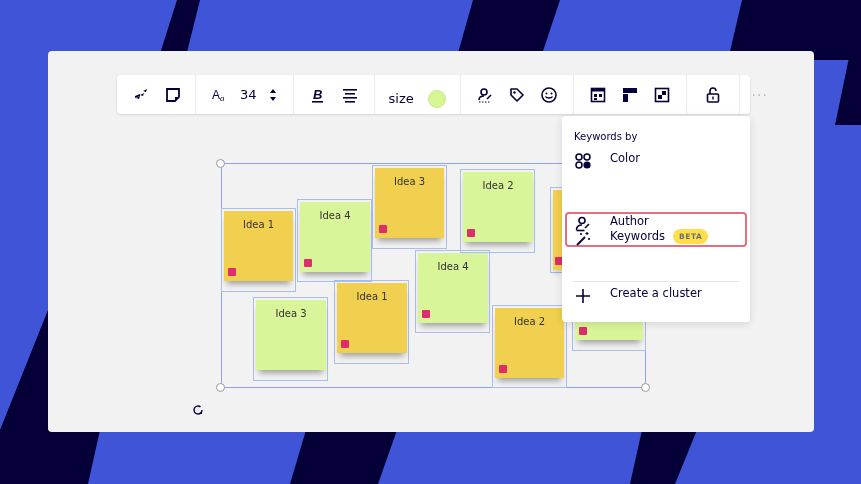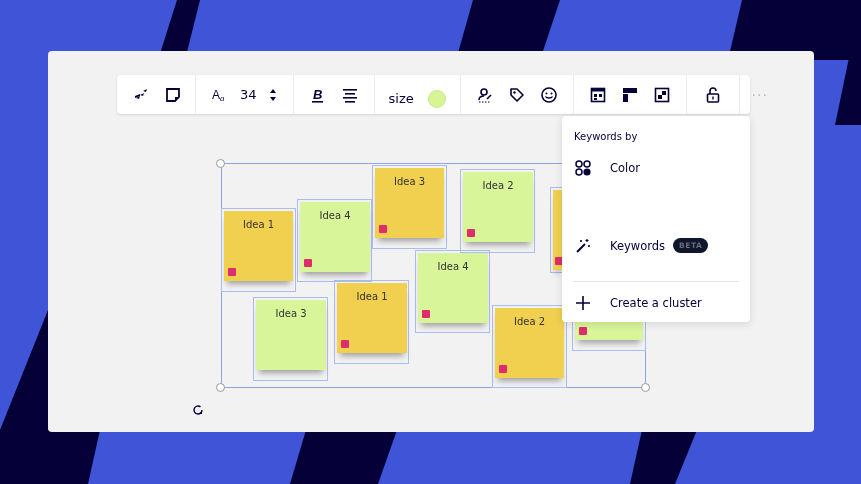--- a/index.html
+++ b/index.html
@@ -52,29 +52,29 @@
   .rotate-icon { position: absolute; left: 191px; top: 403px; width: 14px; height: 14px; }
 
   .dropdown {
     position: absolute; left: 562px; top: 116px; width: 188px; height: 206px;
     background: #fff; border-radius: 4px;
     box-shadow: 0 2px 8px rgba(0,0,0,0.12);
   }
   .dd-title { position: absolute; left: 12px; top: 15px; font-size: 10px; color: #050038; }
   .dd-item {
     position: absolute; left: 3px; width: 182px; height: 33px;
-    display: flex; align-items: center; padding-left: 8px; cursor: pointer;
+    display: flex; align-items: flex-start; padding-left: 8px; cursor: pointer;
     border-radius: 4px;
   }
   .dd-item.selected { border: 2px solid #e56e7f; padding-left: 6px; }
   .dd-icon { width: 20px; height: 20px; display: flex; align-items: center; justify-content: center; margin-right: 17px; }
   .dd-icon svg { width: 18px; height: 18px; }
   .dd-label { font-size: 11.5px; color: #050038; }
   .beta {
-    margin-left: 8px; background: #0f172a; color: #6b6b7b; font-size: 7.5px;
+    margin-left: 8px; background: #fde047; color: #6b6b7b; font-size: 7.5px;
     font-weight: bold; padding: 3px 6px; border-radius: 8px; letter-spacing: 0.5px;
   }
   .dd-divider { position: absolute; left: 11px; right: 11px; top: 165px; height: 1px; background: #e5e5e5; }
 </style>
 </head>
 <body>
 
 <svg class="bg-stripes" viewBox="0 0 861 484" preserveAspectRatio="none">
   <rect x="0" y="0" width="861" height="484" fill="#3f54d6"></rect>
   <polygon points="177,0 200,0 185,60 158,60" fill="#050038"></polygon>
@@ -270,20 +270,31 @@
           <circle cx="5" cy="5" r="3" fill="none" stroke="#050038" stroke-width="1.5"></circle>
           <circle cx="13" cy="5" r="3" fill="none" stroke="#050038" stroke-width="1.5"></circle>
           <circle cx="5" cy="13" r="3" fill="none" stroke="#050038" stroke-width="1.5"></circle>
           <circle cx="13" cy="13" r="3.6" fill="#050038"></circle>
         </svg>
     </span>
     <span class="dd-label">Color</span>
   </div>
 
 
+  <div class="dd-item selected" style="top:96px; height:35px;">
+    <span class="dd-icon">
+      <svg viewBox="0 0 18 18">
+          <circle cx="8" cy="5.5" r="3" fill="none" stroke="#050038" stroke-width="1.6"></circle>
+          <path d="M2.5 15c0-3.5 2.5-5 5.5-5" fill="none" stroke="#050038" stroke-width="1.6"></path>
+          <path d="M11 13l4-4" stroke="#050038" stroke-width="1.6"></path>
+          <path d="M2.5 15.5h8" stroke="#050038" stroke-width="1.6"></path>
+        </svg>
+    </span>
+    <span class="dd-label">Author</span>
+  </div>
 
   <div class="dd-item" style="top:113px;">
     <span class="dd-icon">
       <svg viewBox="0 0 18 18">
           <path d="M3 15l8-8" stroke="#050038" stroke-width="2"></path>
           <path d="M13 2v3M11.5 3.5h3M15 8v2M14 9h2M7 3v2M6 4h2" stroke="#050038" stroke-width="1.2"></path>
         </svg>
     </span>
     <span class="dd-label">Keywords</span>
     <span class="beta">BETA</span>

